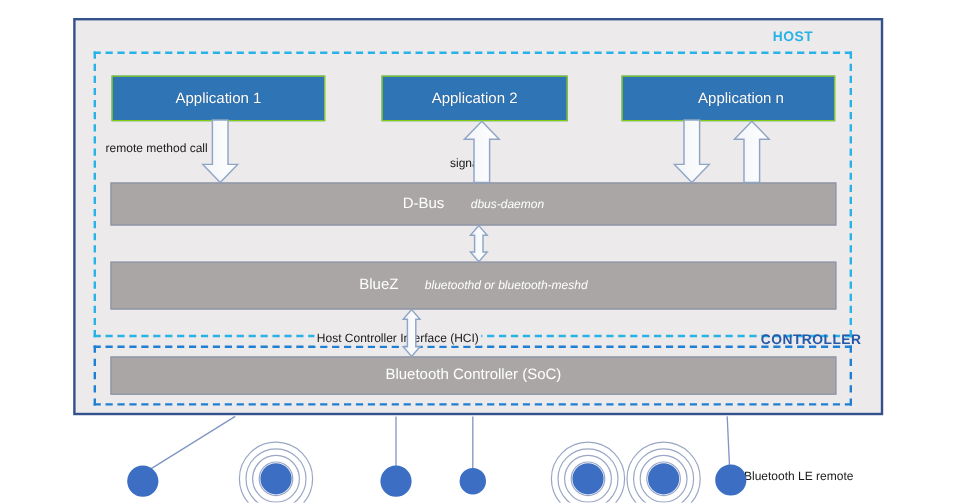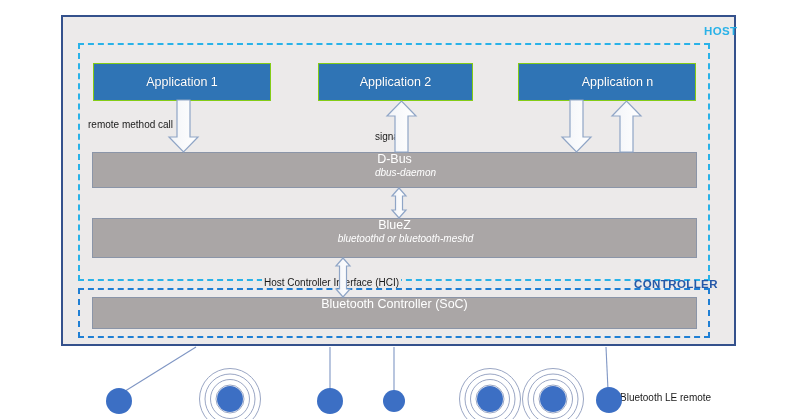--- a/index.html
+++ b/index.html
@@ -22,40 +22,40 @@
     border:2px dashed #29b2e8;box-sizing:border-box;background:transparent;
   }
   .controller-region{
     position:absolute;left:78px;top:288px;width:632px;height:50px;
     border:2px dashed #1f7fd4;box-sizing:border-box;background:transparent;
   }
 
   .region-label{
     position:absolute;font-weight:bold;font-size:11.5px;letter-spacing:.4px;
   }
-  .host-label{left:704px;top:25px;color:#29b2e8;}
+  .host-label{left:644px;top:25px;color:#29b2e8;}
   .controller-label{left:634px;top:278px;color:#2558a8;}
 
   
   .app-box{
     position:absolute;top:63px;height:38px;
     background:#2f74b5;border:1px solid #84cc16;box-sizing:border-box;
     color:#ffffff;font-size:12.5px;
     display:flex;align-items:center;justify-content:center;
     text-shadow:0 0 1px rgba(0,0,0,.25);
   }
   #app1{left:93px;width:178px;}
   #app2{left:318px;width:155px;}
   #app3{left:518px;width:178px;padding-left:21px;}
 
   
   .svc-box{
     position:absolute;left:92px;width:605px;
     background:#aaa6a6;border:1px solid #8b95a8;box-sizing:border-box;
-    display:flex;flex-direction:column;align-items:center;
+    display:flex;flex-direction:row;align-items:center;justify-content:center;
     color:#ffffff;
   }
   #dbus-box{top:152px;height:36px;}
   #bluez-box{top:218px;height:40px;}
   #ctrl-box{top:297px;height:32px;left:92px;width:605px;}
   .svc-title{font-size:12.5px;line-height:1.05;}
   .svc-sub{font-size:10px;font-style:italic;line-height:1.15;margin-top:1px;padding-left:22px;}
 
   
   .mini-label{position:absolute;font-size:10px;color:#1a1a1a;white-space:nowrap;}

